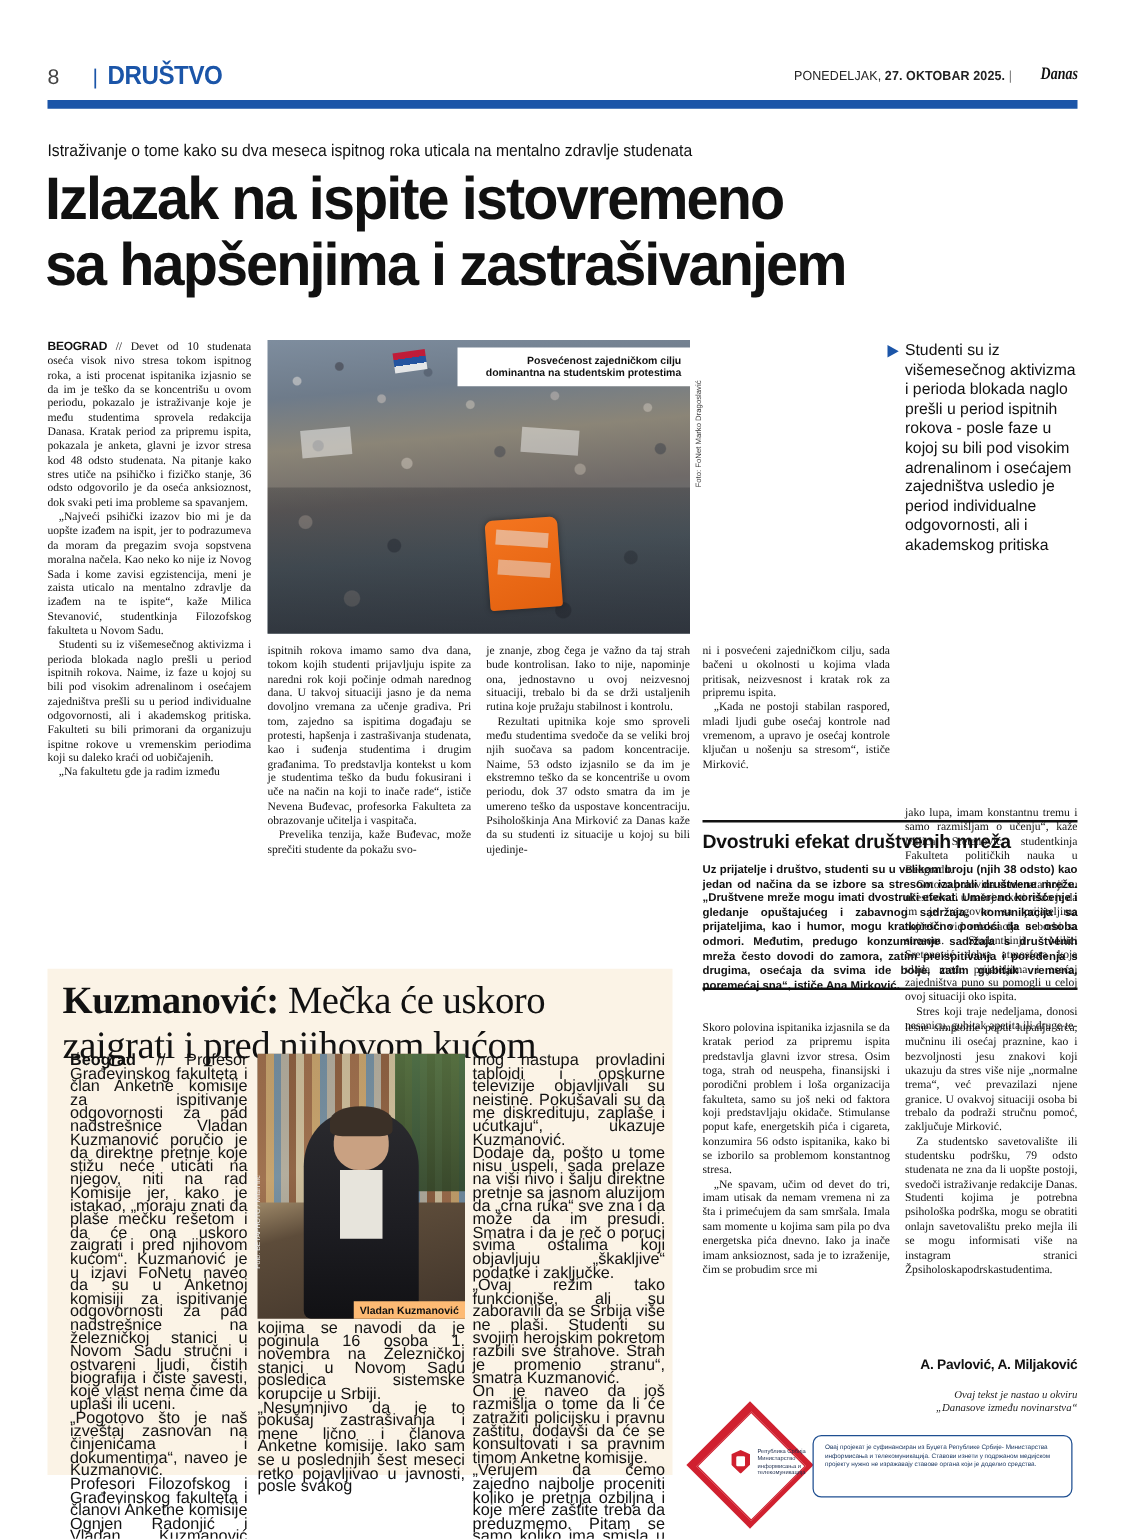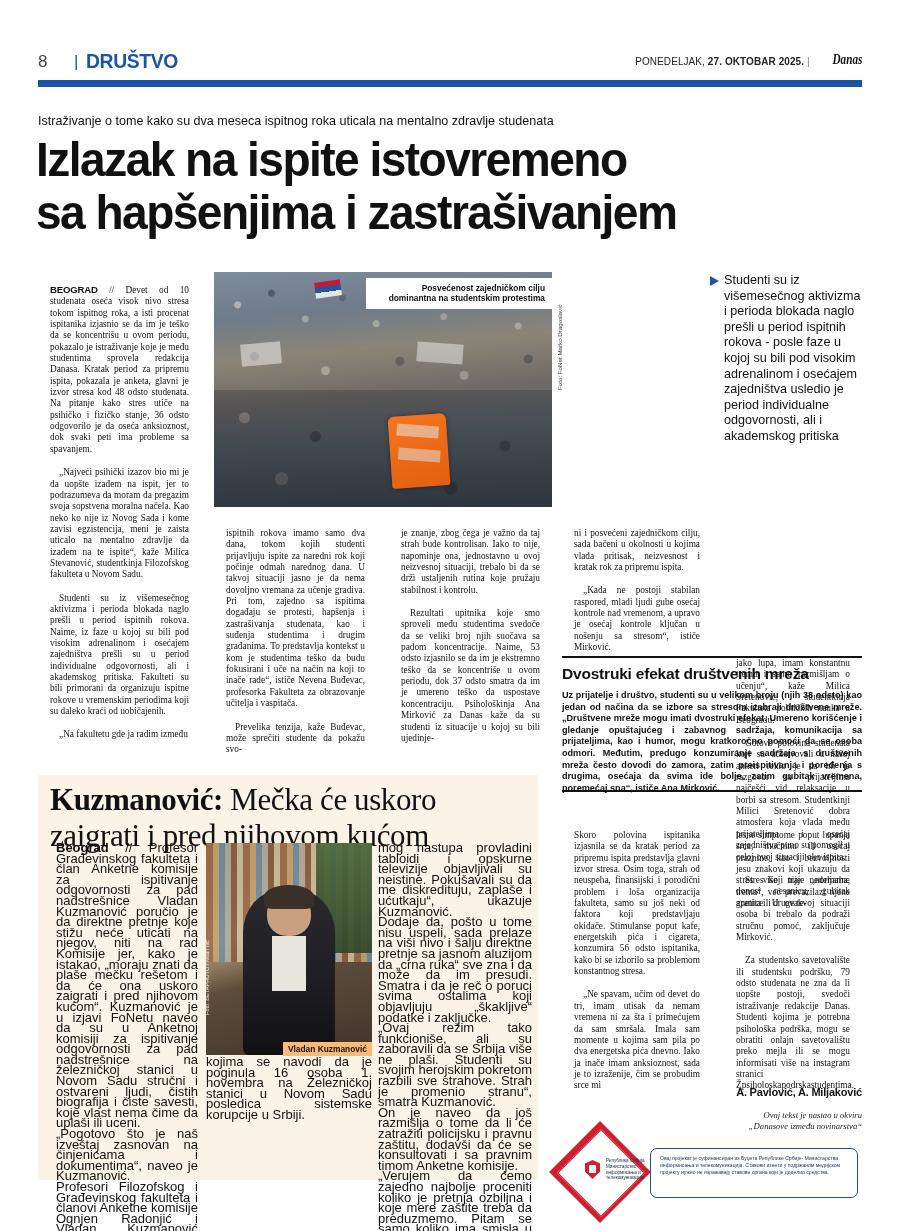--- a/index.html
+++ b/index.html
@@ -38,21 +38,21 @@
           transform:scaleX(.93);transform-origin:left top;white-space:nowrap;}
   .headline{position:absolute;left:36px;top:133px;width:830px;
           font-family:"Liberation Sans",sans-serif;font-weight:bold;
           font-size:48px;line-height:53px;letter-spacing:-1.6px;color:#111;
           transform:scaleX(.96);transform-origin:left top;}
 
   
   .col{position:absolute;font-family:"Liberation Serif",serif;font-size:9.3px;
        line-height:11.35px;text-align:justify;color:#111;
        -webkit-hyphens:auto;hyphens:auto;}
-  .col p{margin:12px;text-indent:9px;}
+  .col p{margin:0;text-indent:9px;}
   .col p.first{text-indent:0;}
   .dropcity{font-family:"Liberation Sans",sans-serif;font-weight:bold;font-size:9.6px;
        letter-spacing:-.2px;}
 
   
   #c1{left:38px;top:272px;width:163px;}
   
   #c2{left:214px;top:516px;width:163px;}
   
   #c3{left:389px;top:516px;width:163px;}
@@ -311,20 +311,21 @@
     <div class="hair"></div>
     <div class="shirt"></div>
   </div>
   <div class="kuz-credit">Foto: BETAPHOTO / Milan Ilić</div>
   <div class="kuz-caption">
     <span>Vladan Kuzmanović</span>
   </div>
 
   <div class="kuz-col" id="kz2">
     <p>kojima se navodi da je poginula 16 osoba 1. novembra na Železničkoj stanici u Novom Sadu posledica sistemske korupcije u Srbiji.</p>
+    <p>„Nesumnjivo da je to pokušaj zastrašivanja i mene lično i članova Anketne komisije. Iako sam se u poslednjih šest meseci retko pojavljivao u javnosti, posle svakog</p>
   </div>
 
   <div class="kuz-col" id="kz3">
     <p>mog nastupa provladini tabloidi i opskurne televizije objavljivali su neistine. Pokušavali su da me diskredituju, zaplaše i ućutkaju“, ukazuje Kuzmanović.</p>
     <p>Dodaje da, pošto u tome nisu uspeli, sada prelaze na viši nivo i šalju direktne pretnje sa jasnom aluzijom da „crna ruka“ sve zna i da može da im presudi. Smatra i da je reč o poruci svima ostalima koji objavljuju „škakljive“ podatke i zaključke.</p>
     <p>„Ovaj režim tako funkcioniše, ali su zaboravili da se Srbija više ne plaši. Studenti su svojim herojskim pokretom razbili sve strahove. Strah je promenio stranu“, smatra Kuzmanović.</p>
     <p>On je naveo da još razmišlja o tome da li će zatražiti policijsku i pravnu zaštitu, dodavši da će se konsultovati i sa pravnim timom Anketne komisije.</p>
     <p><span>„Verujem da ćemo zajedno najbolje proceniti koliko je pretnja ozbiljna i koje mere zaštite treba da preduzmemo. Pitam se samo koliko ima smisla u ovoj privatizovanoj državi tražiti policijsku ili pravnu zaštitu. Ipak je javnost svima nama najbolja zaštita“, ocenio je Kuzmanović.</span> <span class="fonet">FoNet</span></p>
   </div>
 

